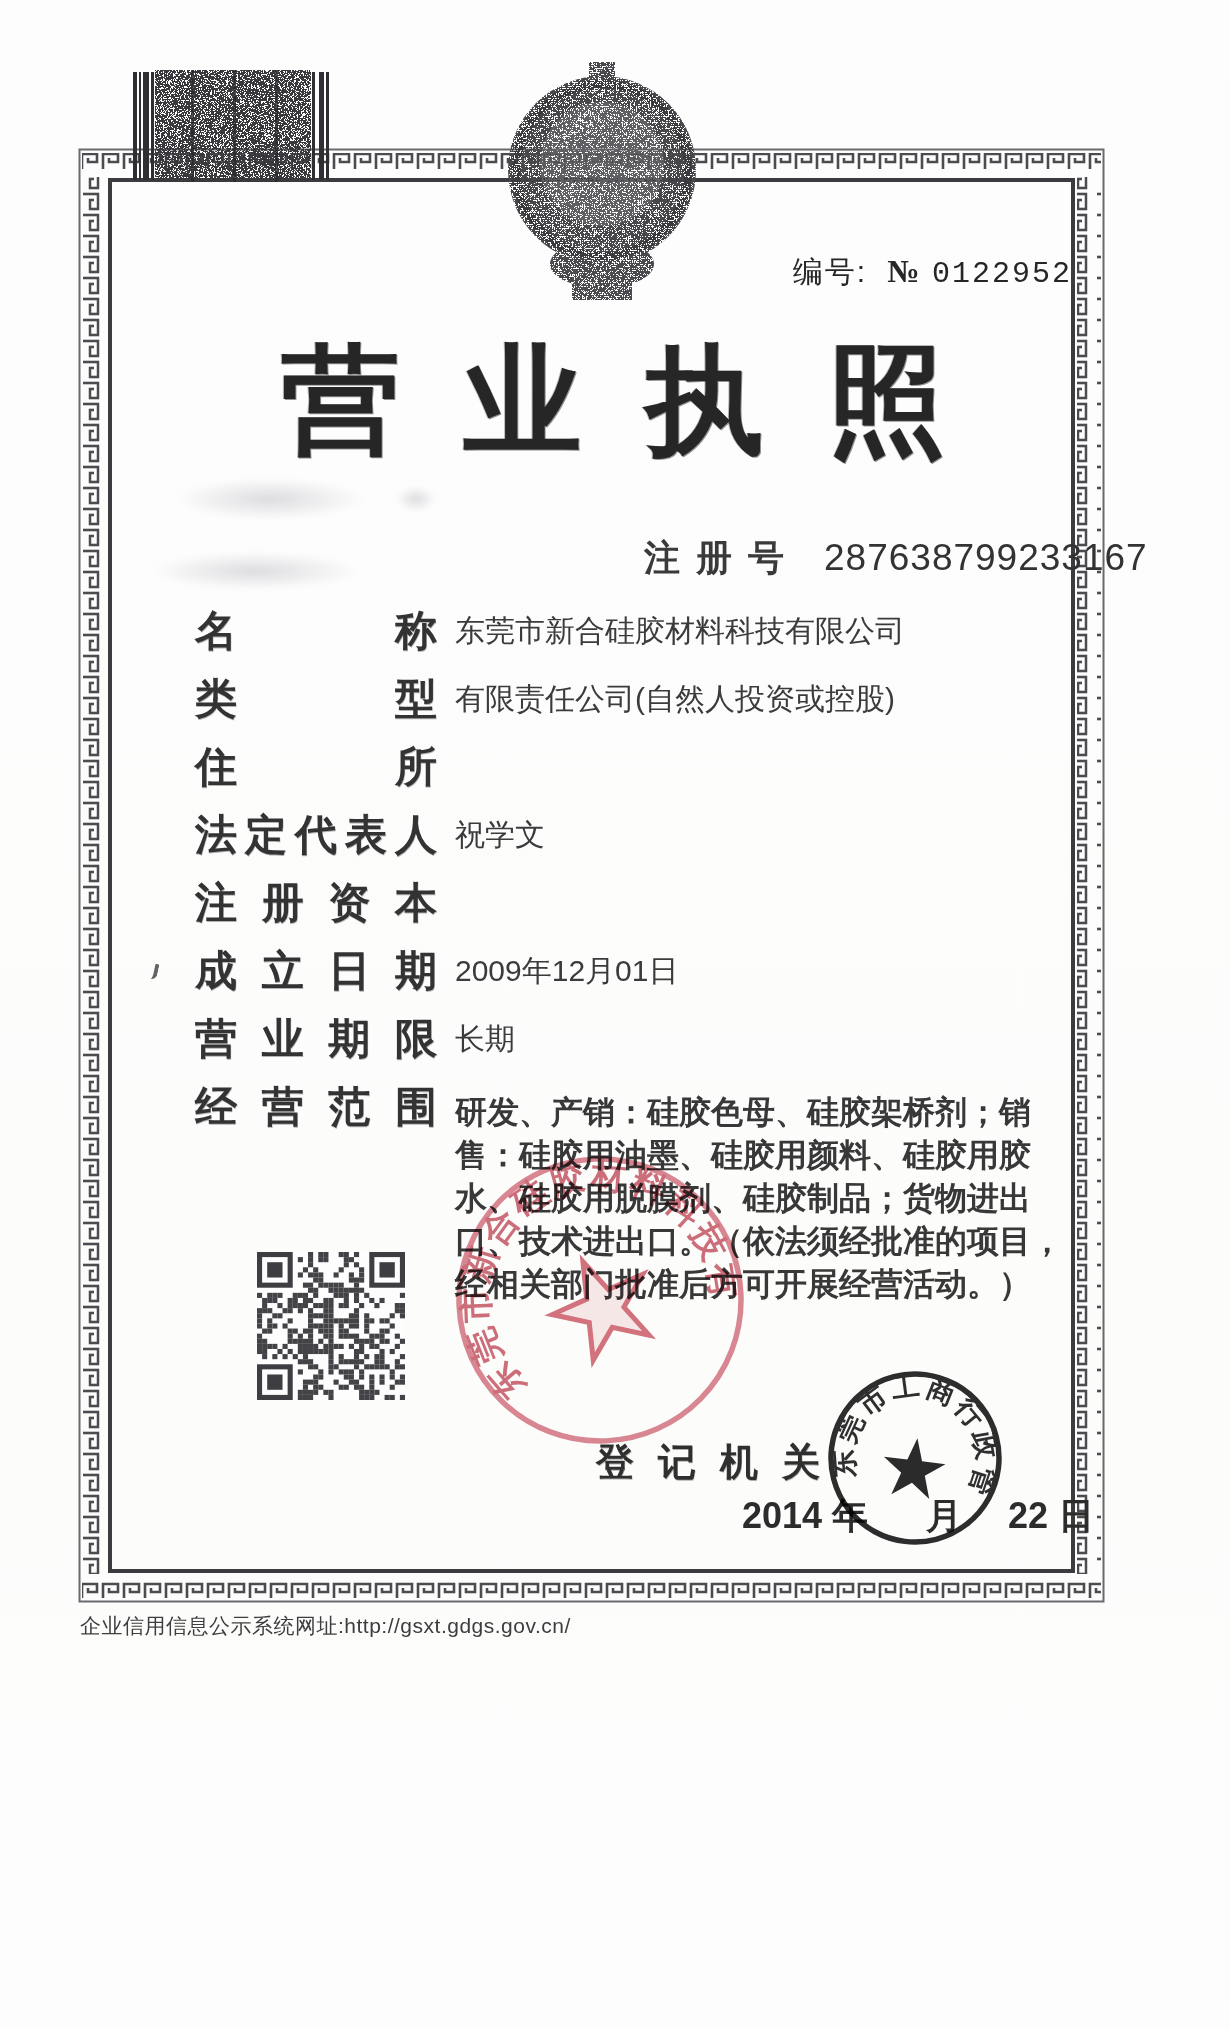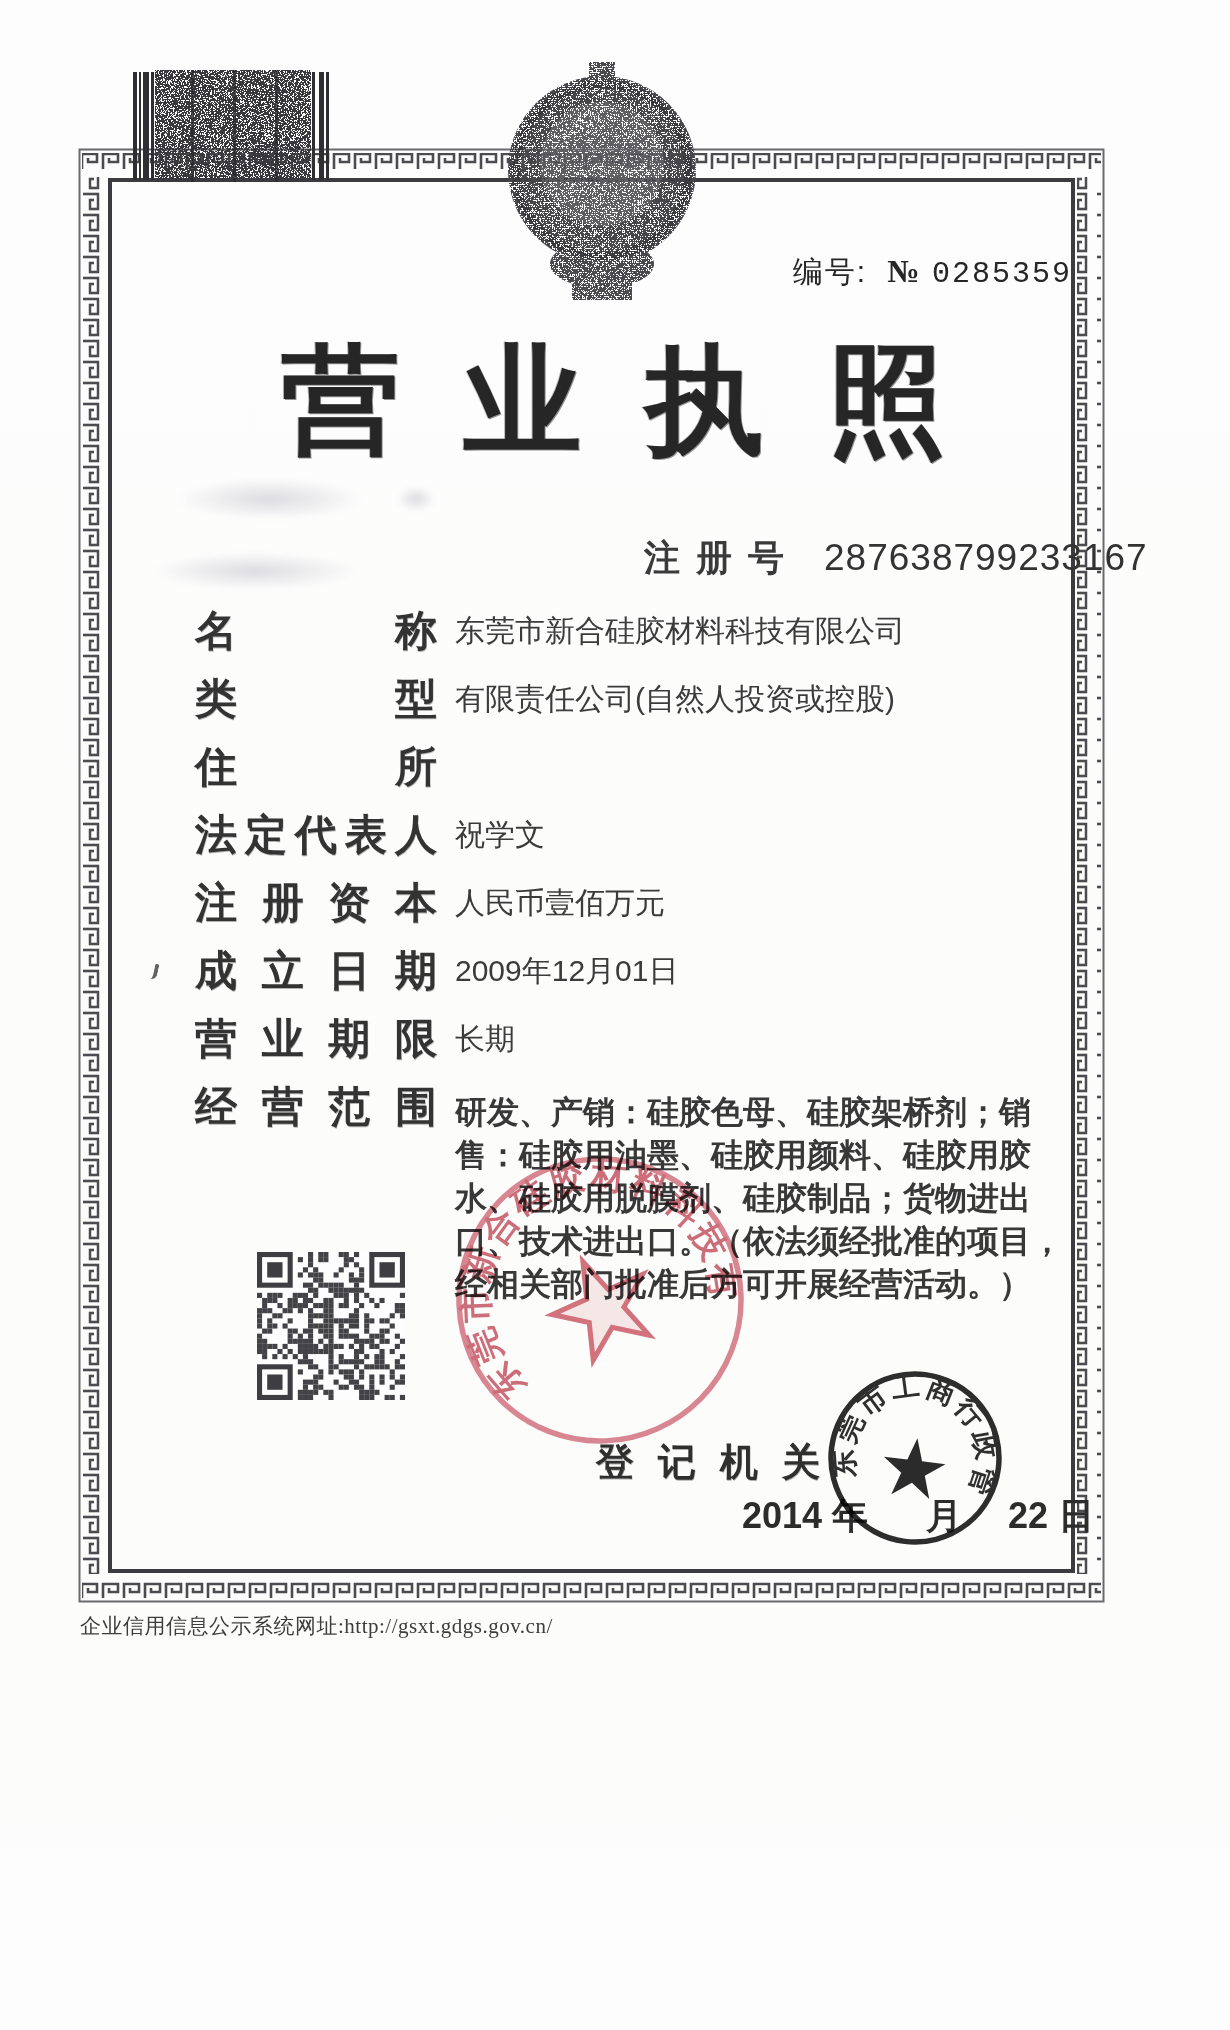--- a/index.html
+++ b/index.html
@@ -40,21 +40,21 @@
   .qr{position:absolute;left:257px;top:1252px;width:148px;height:148px;z-index:4;}
   .company-seal{position:absolute;left:440px;top:1140px;width:320px;height:320px;z-index:8;opacity:.88;mix-blend-mode:multiply;}
   .registrar-line{position:absolute;left:596px;top:1396px;z-index:4;font-size:38px;font-weight:700;
                   letter-spacing:24px;color:#2f2f2f;text-shadow:.5px .5px 0 rgba(60,60,60,.4);margin-top:41px;}
   .registrar-seal{position:absolute;left:815px;top:1358px;width:200px;height:200px;z-index:9;opacity:.92;mix-blend-mode:multiply;}
   .dateline{position:absolute;left:742px;top:1492px;z-index:4;display:flex;align-items:baseline;
             font-size:36px;color:#2c2c2c;font-weight:600;}
   .dateline .dmonth{margin-left:58px;}
   .dateline .dday{margin-left:46px;}
   
-  .footer-left{position:absolute;left:80px;top:1612px;z-index:4;font-size:21px;color:#3d3d3d;letter-spacing:.5px;font-family:Liberation Serif, serif;}
+  .footer-left{position:absolute;left:80px;top:1612px;z-index:4;font-size:21px;color:#3d3d3d;letter-spacing:.5px;}
   .footer-right{position:absolute;right:128px;top:1606px;z-index:4;font-size:27px;font-weight:600;color:#333;letter-spacing:1px;}
   
   .smudge{position:absolute;z-index:3;filter:blur(2px);border-radius:50%;
           background:radial-gradient(ellipse at center,rgba(95,95,115,.20),rgba(95,95,115,0) 70%);}
   .s1{left:175px;top:478px;width:190px;height:42px;}
   .s2{left:150px;top:552px;width:210px;height:38px;}
   .s3{left:396px;top:486px;width:40px;height:26px;}
   .mark-comma{position:absolute;left:146px;top:963px;width:8px;height:16px;z-index:3;
               border-right:4px solid rgba(50,50,50,.75);border-radius:0 0 6px 0;transform:rotate(12deg);}
 </style>
@@ -109,21 +109,21 @@
     </g>
     <g filter="url(#grain)" opacity=".5">
       <circle cx="106" cy="112" r="62" fill="#77777c"></circle>
       <circle cx="106" cy="118" r="86" fill="none" stroke="#2e2e32" stroke-width="8"></circle>
     </g>
   </svg>
 
   <div class="serial">
     <span>编号:</span>
     <span class="no">№</span>
-    <span class="digits">0285359</span>
+    <span class="digits">0122952</span>
   </div>
 
   <svg class="frame" viewBox="0 0 1027 1455">
     <defs>
       <pattern id="meanderH" width="42" height="26" patternUnits="userSpaceOnUse">
         <g fill="none" stroke="#4c4c50" stroke-width="2.6">
           <path d="M4 21 V6 H19 V14 H10 V10"></path>
           <path d="M25 21 V6 H40 V14 H31 V10"></path>
         </g>
       </pattern>
@@ -180,21 +180,20 @@
         </div>
         <div class="fvalue">祝学文</div>
       </div>
       <div class="frow">
         <div class="flabel">
           <span>注</span>
           <span>册</span>
           <span>资</span>
           <span>本</span>
         </div>
-        <div class="fvalue">人民币壹佰万元</div>
       </div>
       <div class="frow">
         <div class="flabel">
           <span>成</span>
           <span>立</span>
           <span>日</span>
           <span>期</span>
         </div>
         <div class="fvalue">2009年12月01日</div>
       </div>

